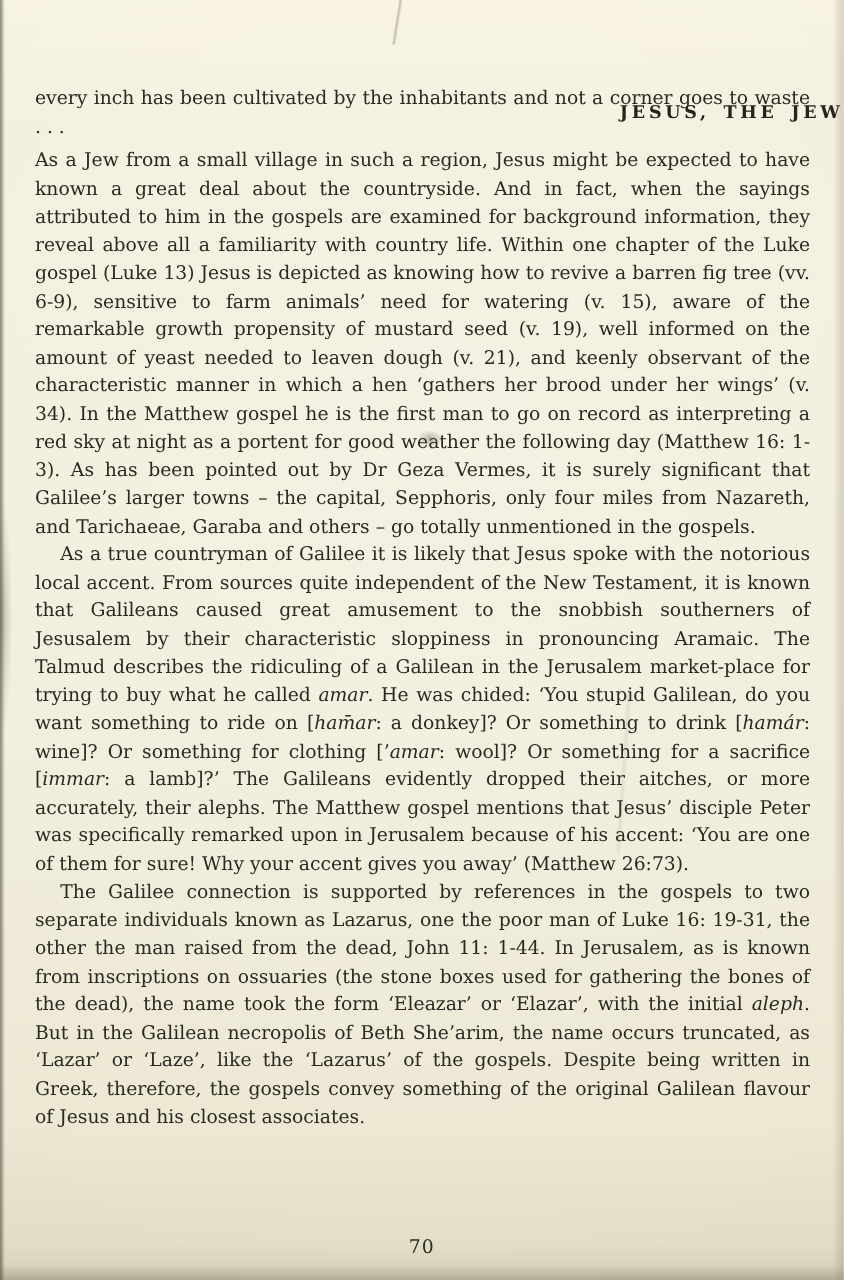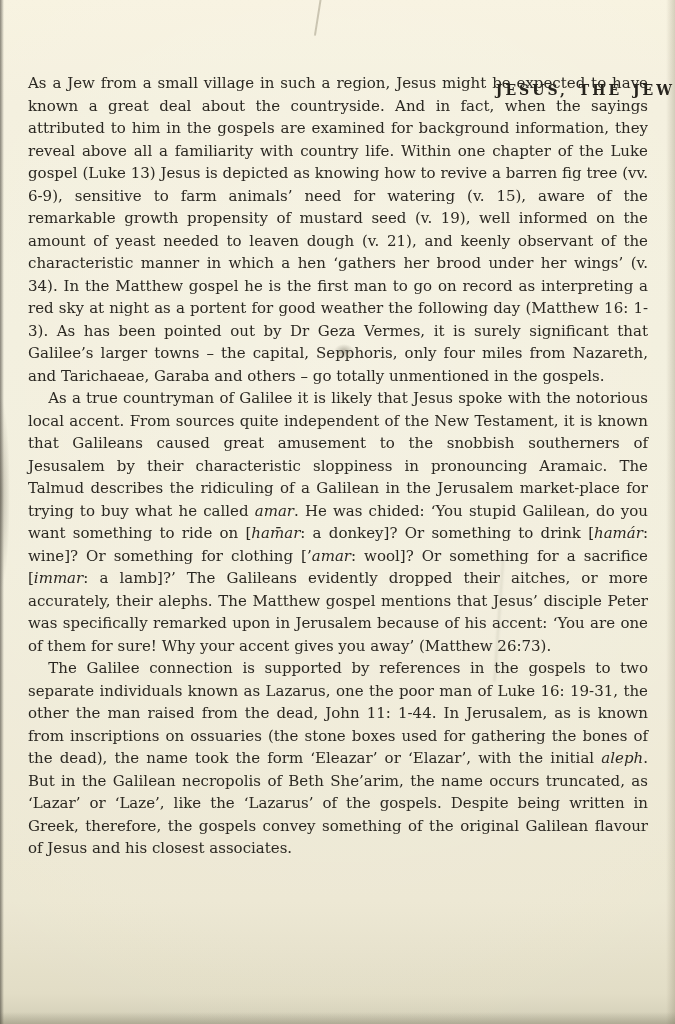--- a/index.html
+++ b/index.html
@@ -74,25 +74,27 @@
     transform: rotate(4deg); filter: blur(1px);
   }
 </style>
 </head>
 <body>
 
 <div class="page">
   <div class="running-header">JESUS, THE JEW</div>
 
   <div class="text-block">
+      <p class="para"><span>every inch has been cultivated by the inhabitants and not a corner goes to waste . . .</span></p>
       <p class="para gap-before"><span>As a Jew from a small village in such a region, Jesus might be expected to have known a great deal about the countryside. And in fact, when the sayings attributed to him in the gospels are examined for background information, they reveal above all a familiarity with country life. Within one chapter of the Luke gospel (Luke 13) Jesus is depicted as knowing how to revive a barren fig tree (vv. 6-9), sensitive to farm animals’ need for watering (v. 15), aware of the remarkable growth propensity of mustard seed (v. 19), well informed on the amount of yeast needed to leaven dough (v. 21), and keenly observant of the characteristic manner in which a hen ‘gathers her brood under her wings’ (v. 34). In the Matthew gospel he is the first man to go on record as interpreting a red sky at night as a portent for good weather the following day (Matthew 16: 1-3). As has been pointed out by Dr Geza Vermes, it is surely significant that Galilee’s larger towns – the capital, Sepphoris, only four miles from Nazareth, and Tarichaeae, Garaba and others – go totally unmentioned in the gospels.</span></p>
       <p class="para indent"><span>As a true countryman of Galilee it is likely that Jesus spoke with the notorious local accent. From sources quite independent of the New Testament, it is known that Galileans caused great amusement to the snobbish southerners of Jesusalem by their characteristic sloppiness in pronouncing Aramaic. The Talmud describes the ridiculing of a Galilean in the Jerusalem market-place for trying to buy what he called </span><em>amar</em><span>. He was chided: ‘You stupid Galilean, do you want something to ride on [</span><em>ham̄ar</em><span>: a donkey]? Or something to drink [</span><em>hamár</em><span>: wine]? Or something for clothing [’</span><em>amar</em><span>: wool]? Or something for a sacrifice [</span><em>immar</em><span>: a lamb]?’ The Galileans evidently dropped their aitches, or more accurately, their alephs. The Matthew gospel mentions that Jesus’ disciple Peter was specifically remarked upon in Jerusalem because of his accent: ‘You are one of them for sure! Why your accent gives you away’ (Matthew 26:73).</span></p>
       <p class="para indent"><span>The Galilee connection is supported by references in the gospels to two separate individuals known as Lazarus, one the poor man of Luke 16: 19-31, the other the man raised from the dead, John 11: 1-44. In Jerusalem, as is known from inscriptions on ossuaries (the stone boxes used for gathering the bones of the dead), the name took the form ‘Eleazar’ or ‘Elazar’, with the initial </span><em>aleph</em><span>. But in the Galilean necropolis of Beth She’arim, the name occurs truncated, as ‘Lazar’ or ‘Laze’, like the ‘Lazarus’ of the gospels. Despite being written in Greek, therefore, the gospels convey something of the original Galilean flavour of Jesus and his closest associates.</span></p>
     </div>
 
+  <div class="page-number">70</div>
 
   <div class="edge-left"></div>
   <div class="blotch-left"></div>
   <div class="edge-right"></div>
   <div class="edge-bottom"></div>
   <div class="crease-top"></div>
   <div class="smudge-mid"></div>
   <div class="crease-mid"></div>
 </div>
 

